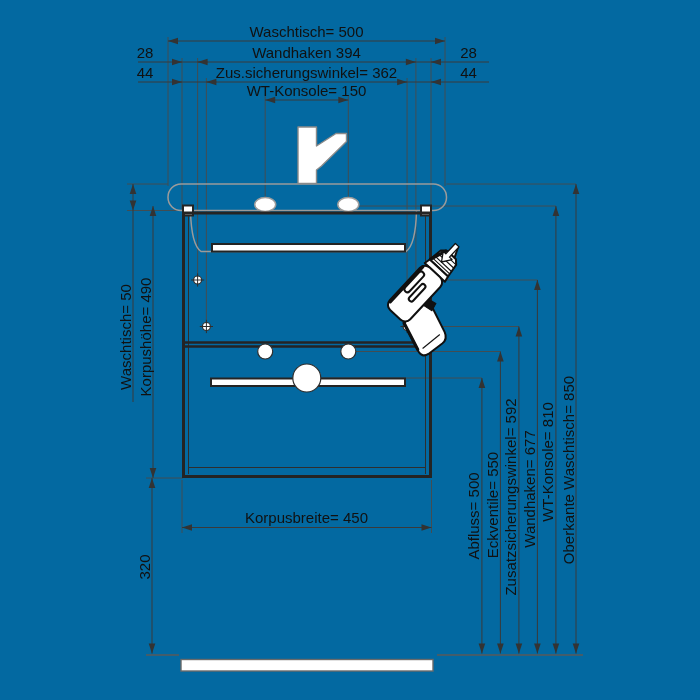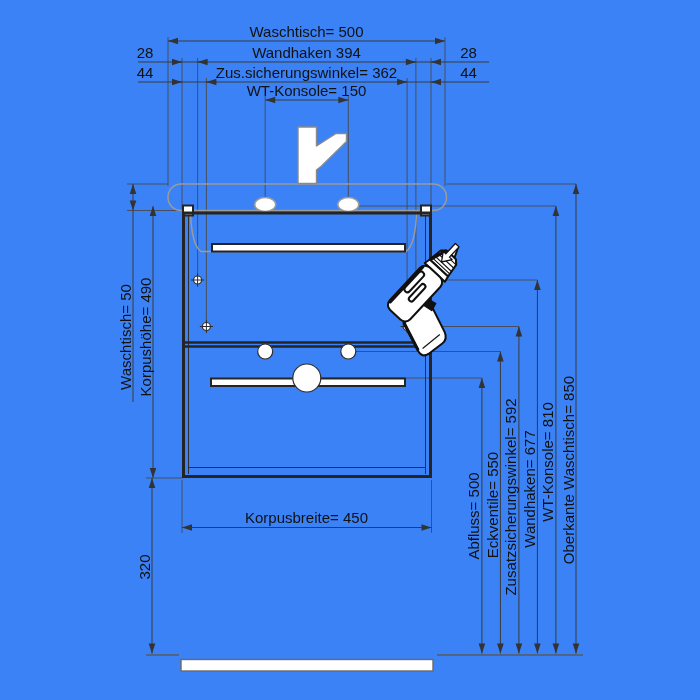--- a/index.html
+++ b/index.html
@@ -1,16 +1,16 @@
 <!DOCTYPE html>
 <html><head>
 <meta charset="utf-8">
 <style>
   html,body{margin:0;padding:0;background:#fff;}
-  .page{width:700px;height:700px;position:relative;background:#3b82f6;outline:1px solid #e3e3e3;}
+  .page{width:700px;height:700px;position:relative;background:#0369a1;outline:1px solid #e3e3e3;}
   svg{display:block;}
   text{font-family:"Liberation Sans",sans-serif;font-size:15px;fill:#111;}
   .dim{stroke:#3a3a3a;stroke-width:1;fill:none;}
   .ext{stroke:#4a4a4a;stroke-width:0.9;fill:none;}
   .basin{stroke:#9b9b9b;stroke-width:1.5;fill:none;}
   .basinf{stroke:#9b9b9b;stroke-width:1.5;fill:#fff;}
   .cab2{stroke:#242424;stroke-width:2;fill:#fff;}
   .cab3{stroke:#242424;stroke-width:3;fill:none;}
   .cab1{stroke:#2e2e2e;stroke-width:1;fill:none;}
   .cabt{stroke:#242424;stroke-width:2.5;fill:none;}

